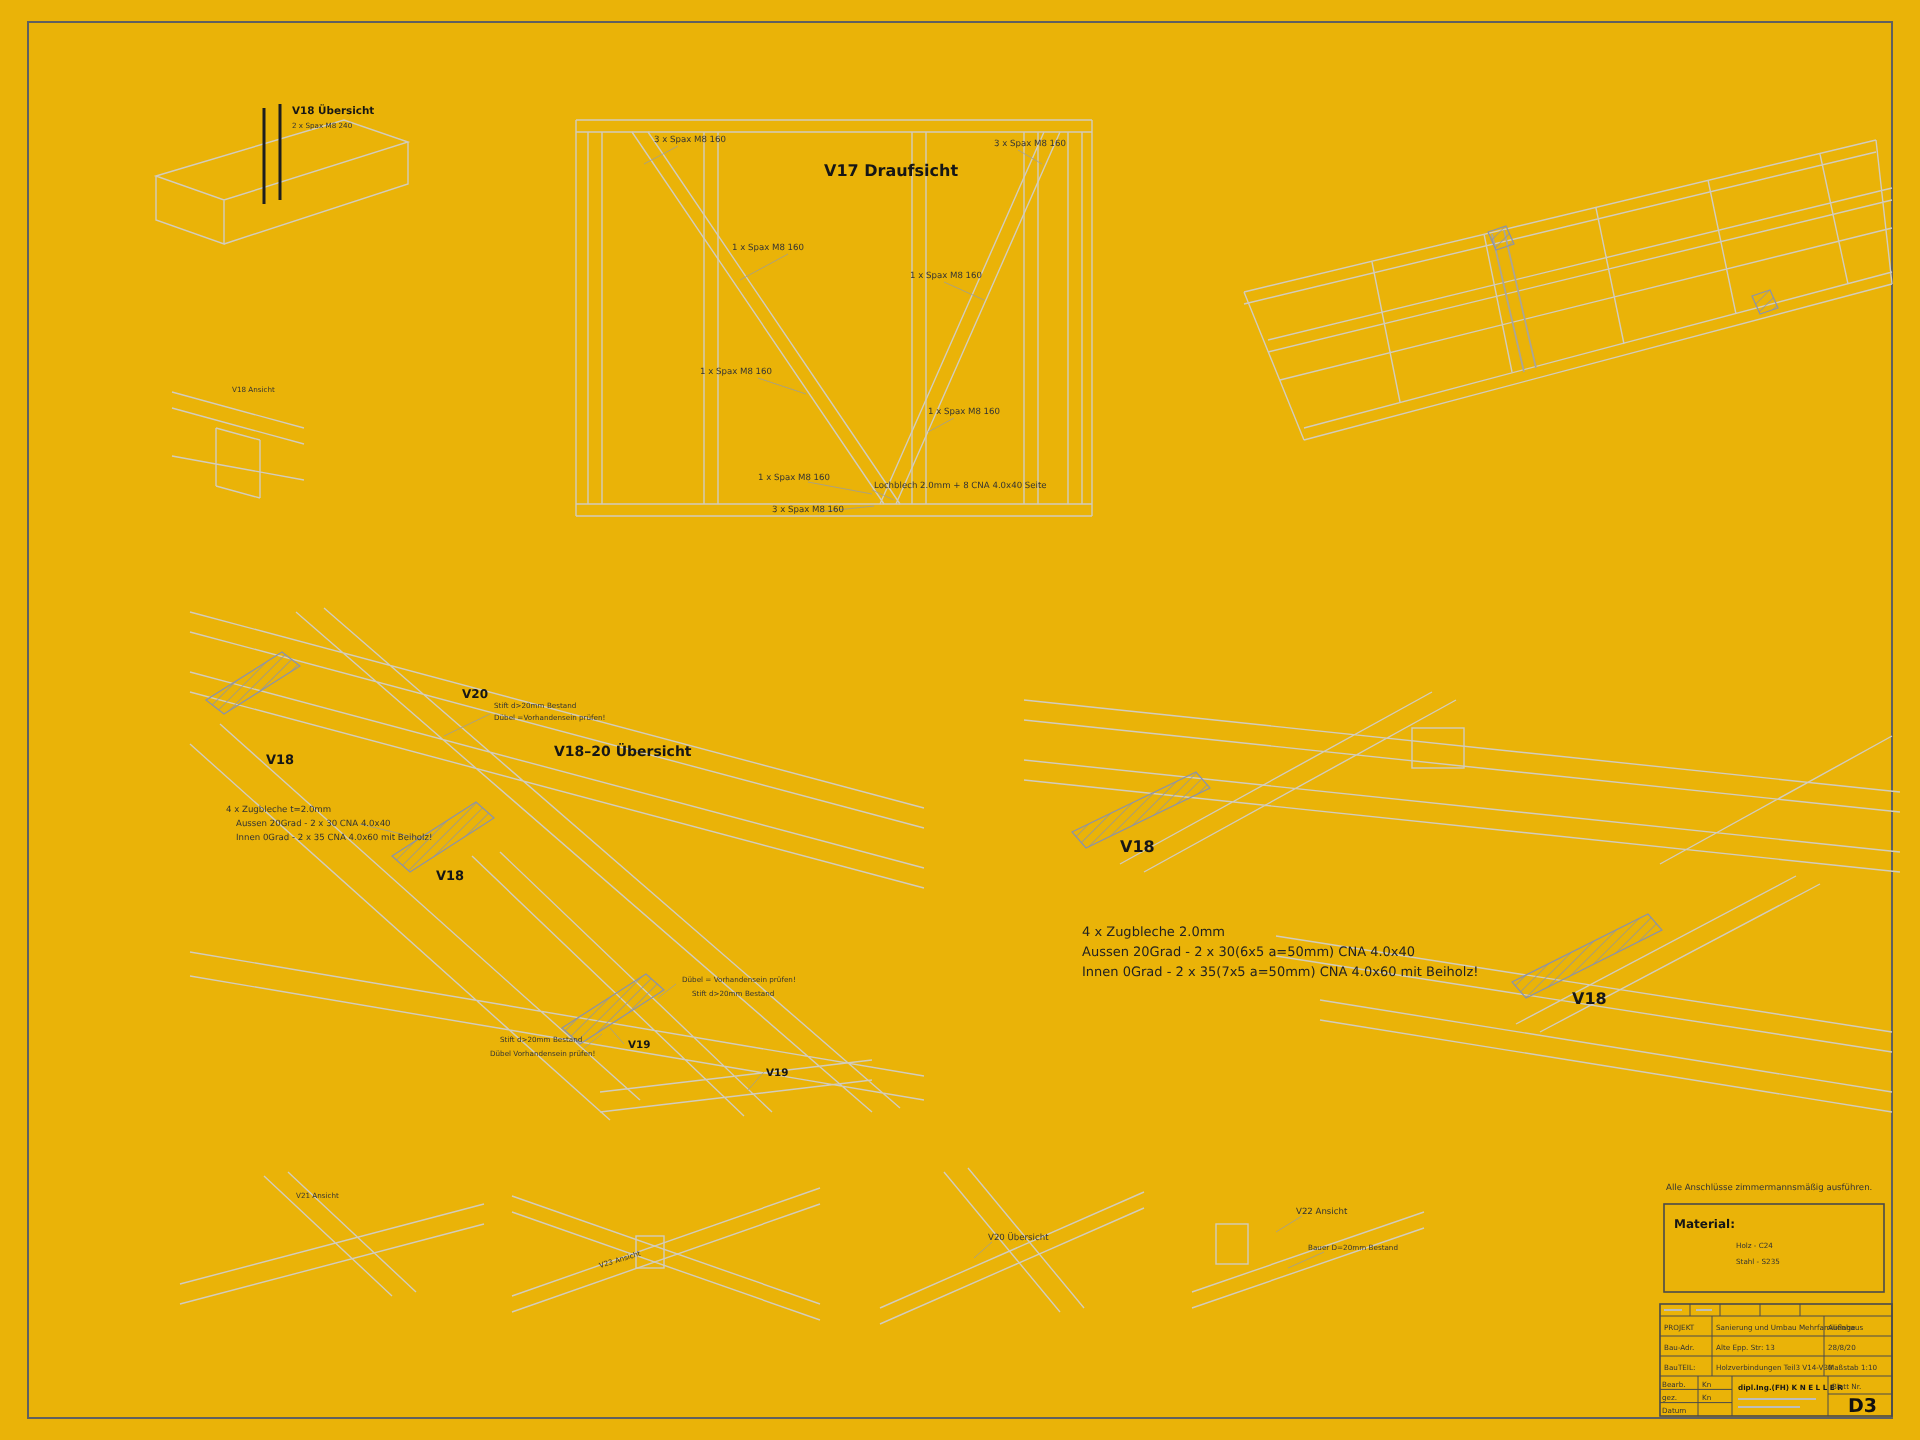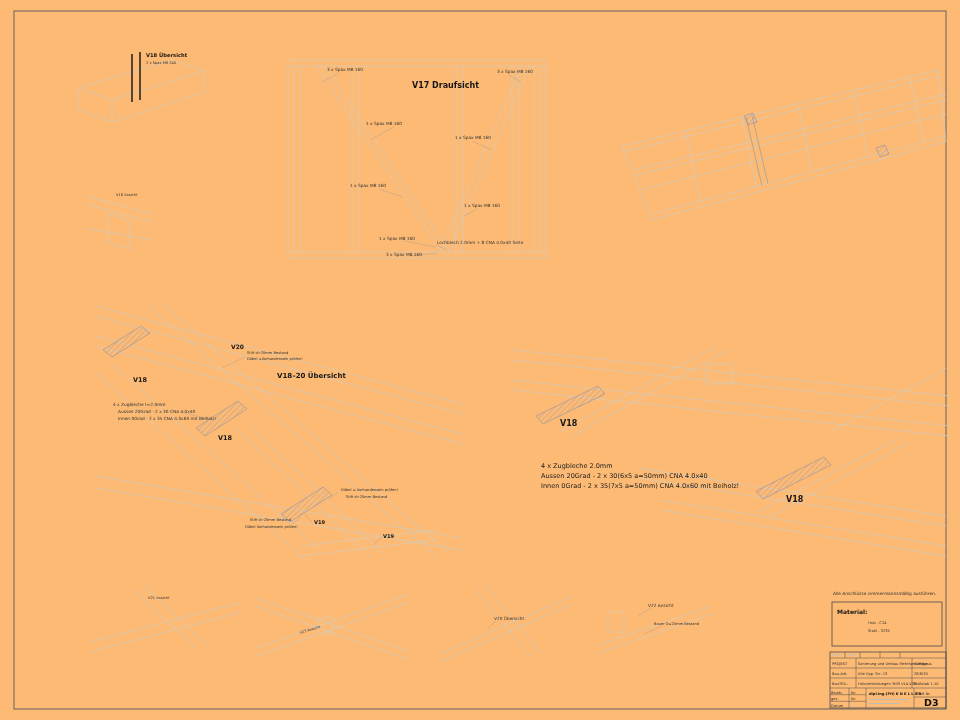--- a/index.html
+++ b/index.html
@@ -1,16 +1,16 @@
 <!DOCTYPE html>
 <html><head>
 <meta charset="utf-8">
 <style>
   html,body{margin:0;padding:0;background:#ffffff}
-  .sheet{width:960px;height:720px;position:relative;background:#fdba74;overflow:hidden}
+  .sheet{width:960px;height:720px;position:relative;background:#eab308;overflow:hidden}
   svg{display:block}
   .ll{stroke:#d2ccbd;stroke-width:.7;fill:none}
   .ml{stroke:#aaa596;stroke-width:.9;fill:none}
   .ld{stroke:#9c9c9c;stroke-width:.4;fill:none}
   .bolt{stroke:#1e1e1e;stroke-width:1.5;fill:none}
   .plate{fill:url(#hatch);stroke:#8a92ac;stroke-width:.6}
   .frame{fill:none;stroke:#606060;stroke-width:1}
   .tbline{stroke:#4a4a4a;stroke-width:.5;fill:none}
   .tbrect{fill:none;stroke:#4a4a4a;stroke-width:.8}
   .smudge{stroke:#bdbdbd;stroke-width:1;fill:none}

